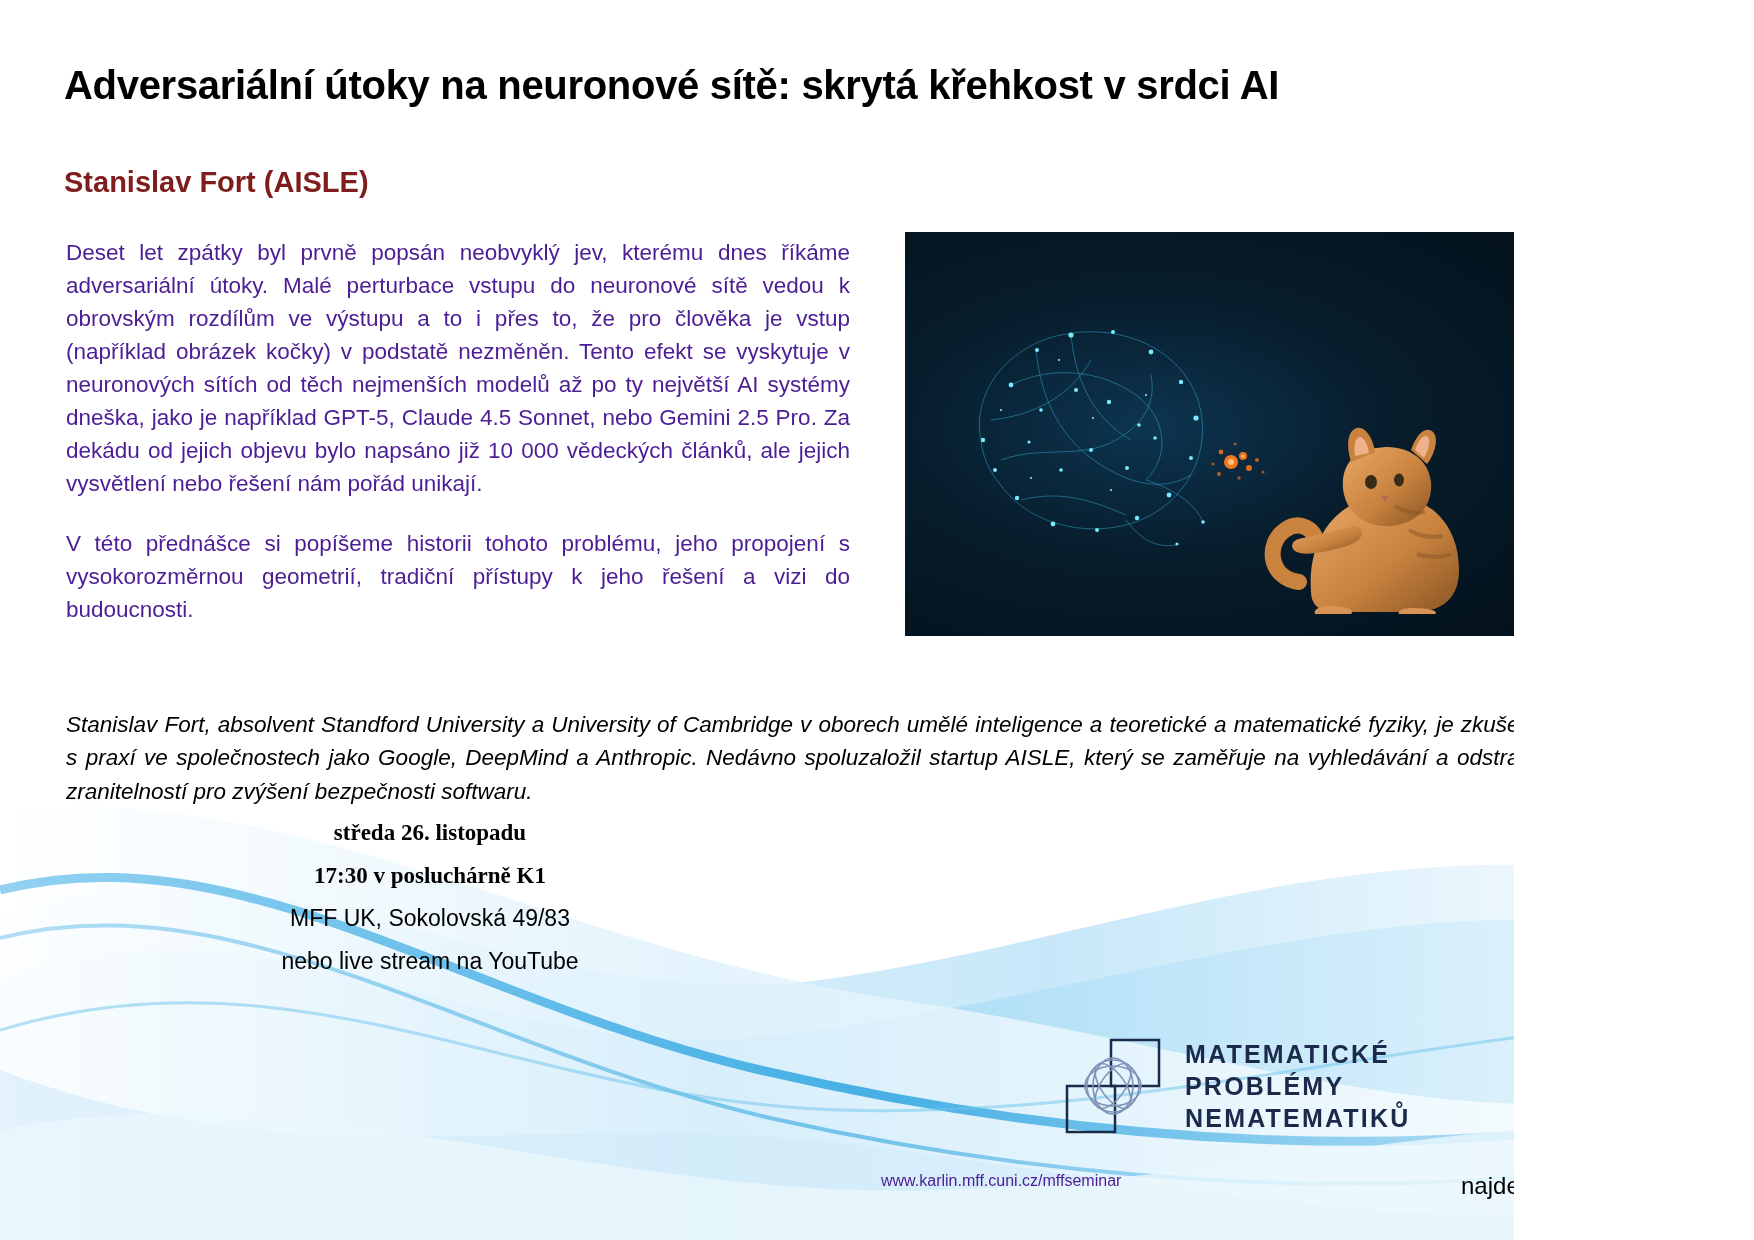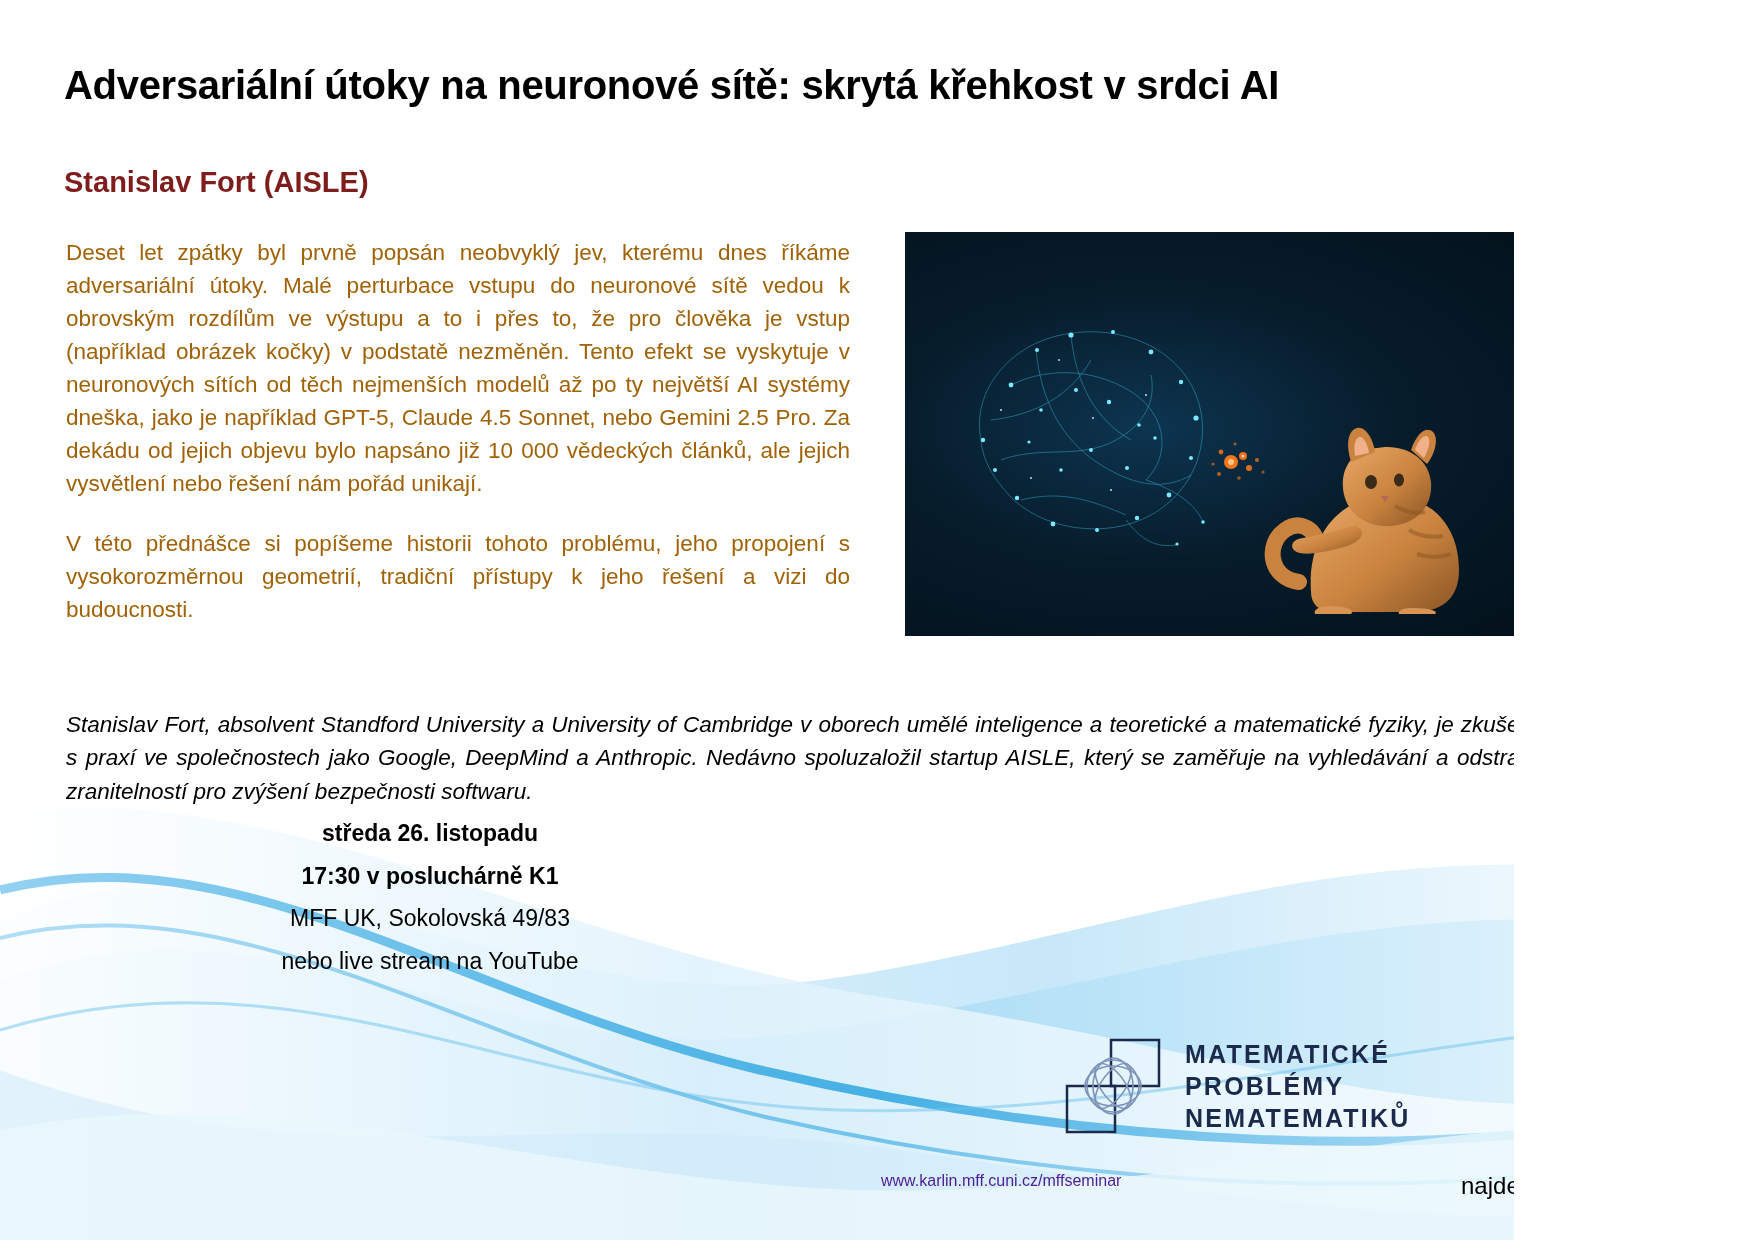--- a/index.html
+++ b/index.html
@@ -50,21 +50,21 @@
   }
 
   
   .abstract {
     position: absolute;
     left: 66px;
     top: 236px;
     width: 784px;
     font-size: 22.5px;
     line-height: 1.47;
-    color: #a16207;
+    color: #4c1d95;
     text-align: justify;
   }
   .abstract p { margin: 0 0 26px 0; }
   .abstract p:last-child { margin-bottom: 8px; }
 
   
   .figure {
     position: absolute;
     left: 905px;
     top: 232px;
@@ -112,21 +112,21 @@
   
   .details {
     position: absolute;
     left: 170px;
     top: 812px;
     width: 520px;
     text-align: center;
     color: #000000;
   }
   .details .line { font-size: 23px; line-height: 1.85; }
-  .details .line.bold { font-weight: bold; }
+  .details .line.bold { font-weight: bold; font-family: Liberation Serif, serif; }
 
   
   .logo-block {
     position: absolute;
     left: 1065px;
     top: 1038px;
     display: flex;
     align-items: center;
     gap: 24px;
   }

